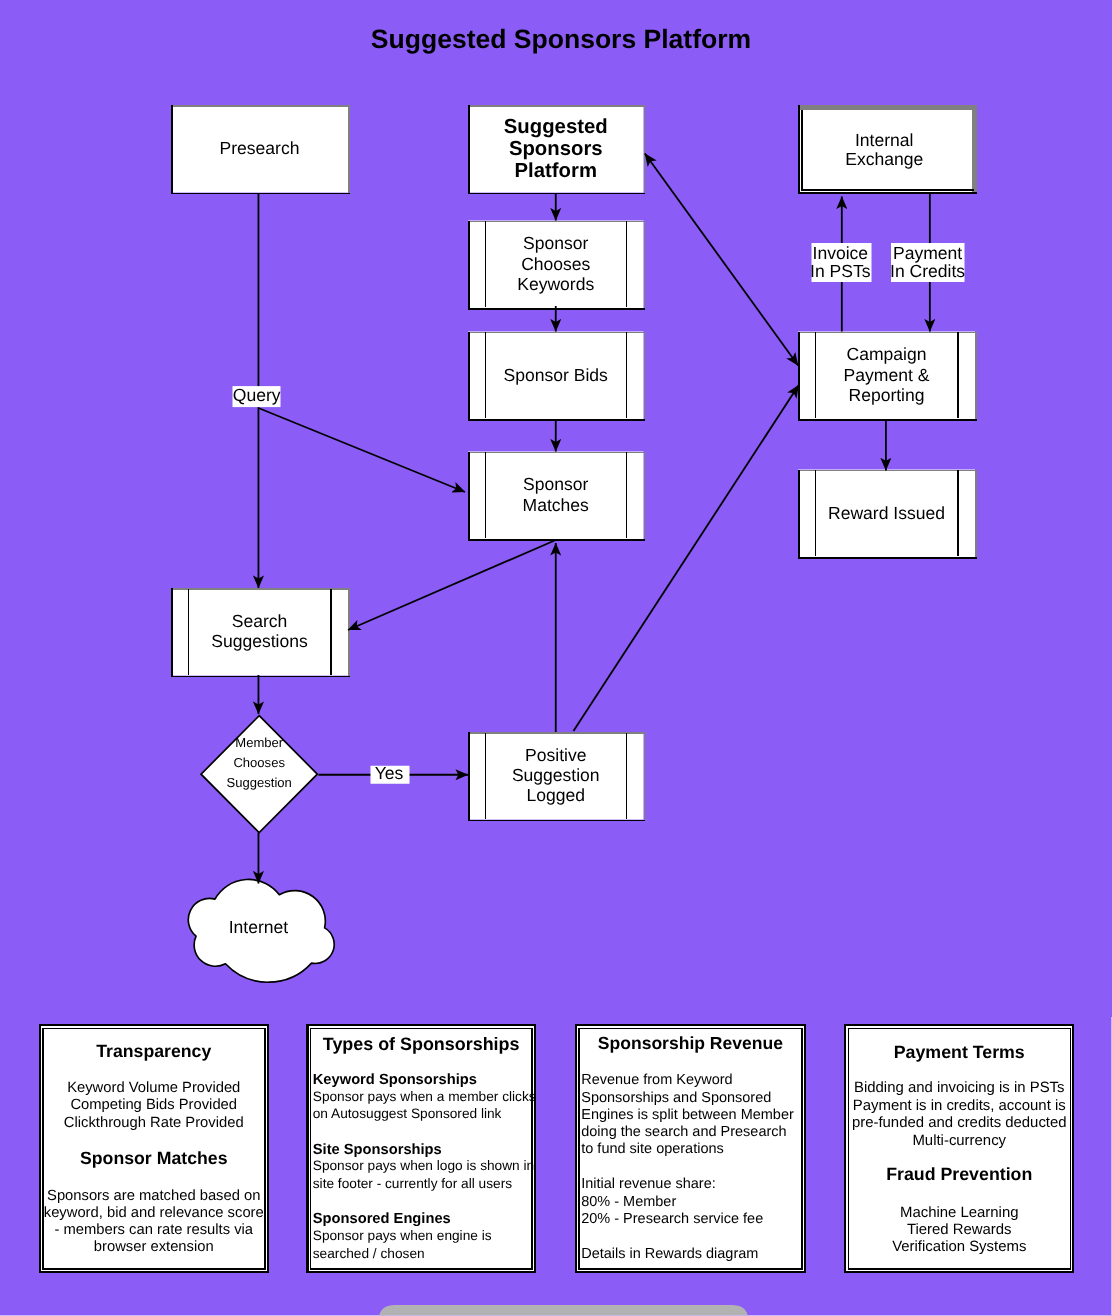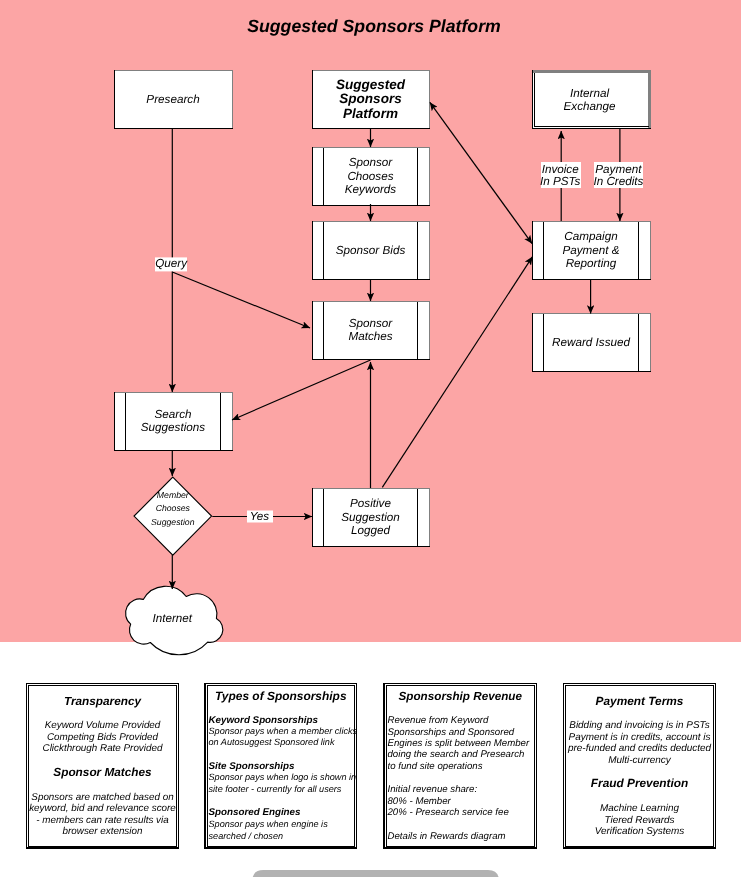--- a/index.html
+++ b/index.html
@@ -1,18 +1,18 @@
 <!DOCTYPE html>
 <html><head>
 <meta charset="utf-8">
 <title>Suggested Sponsors Platform</title>
 <style>
   html,body{margin:0;padding:0;background:#ffffff;}
   body{width:741px;height:877px;overflow:hidden;font-family:"Liberation Sans",sans-serif;}
-  #stage{position:relative;width:741px;height:642px;background:#fca5a5;font-style:italic;}
+  #stage{position:relative;width:741px;height:877px;background:#8b5cf6;}
   svg{display:block;}
   #diagram text{font-family:"Liberation Sans",sans-serif;fill:#000;
     -webkit-font-smoothing:antialiased;text-rendering:geometricPrecision;}
   #diagram{shape-rendering:geometricPrecision;}
 </style>
 </head>
 <body>
 
 <div id="stage">
   <svg id="diagram" width="741" height="877" viewBox="0 0 741 877">

